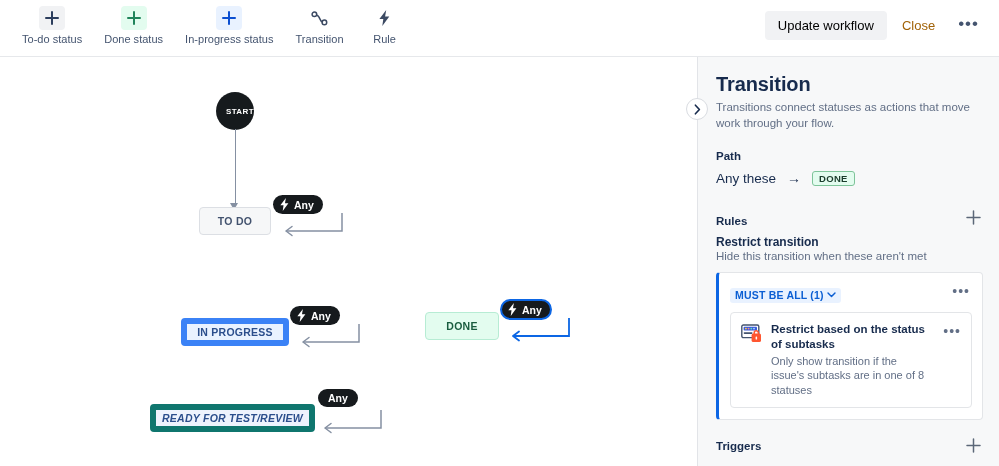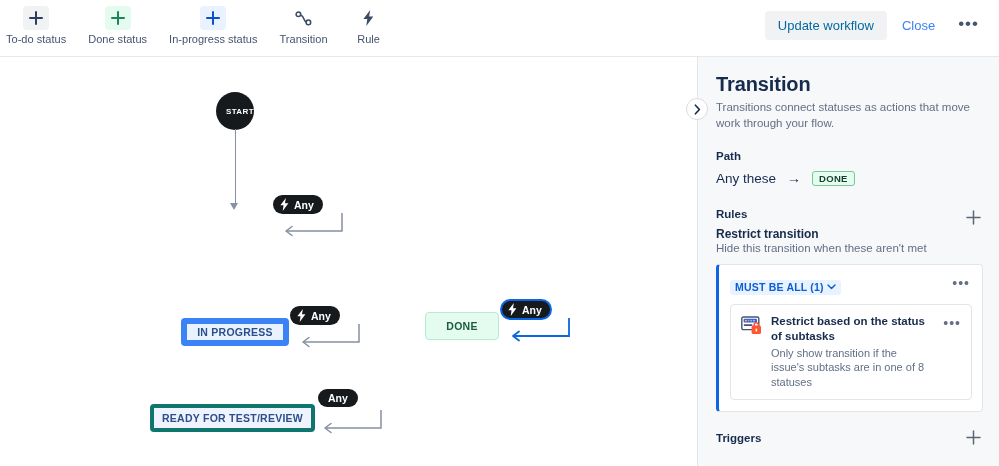--- a/index.html
+++ b/index.html
@@ -14,21 +14,21 @@
 
   #app { position: relative; width: 999px; height: 466px; background:#fff; }
 
   
   .toolbar {
     position: absolute; top: 0; left: 0; width: 999px; height: 57px;
     background: #ffffff;
     border-bottom: 1px solid #e6e8eb;
     display: flex; align-items: flex-start;
   }
-  .tool-group { display: flex; align-items: flex-start; padding-left: 0; padding-top: 4px; gap: 10px; }
+  .tool-group { display: flex; align-items: flex-start; padding-left: 16px; padding-top: 4px; gap: 10px; }
   .tool-item {
     display: flex; flex-direction: column; align-items: center;
     padding: 2px 6px 0 6px; cursor: pointer; min-width: 50px;
   }
   .tool-icon-box {
     width: 26px; height: 24px; border-radius: 4px;
     display: flex; align-items: center; justify-content: center;
     margin-bottom: 3px;
   }
   .tool-icon-box.gray  { background: #f1f2f4; }
@@ -46,27 +46,27 @@
   .c-green { color: #1f845a; }
   .tool-label {
     font-size: 11px; color: #44546f; white-space: nowrap; letter-spacing: 0.02px;
   }
 
   .toolbar-right {
     position: absolute; right: 12px; top: 9px;
     display: flex; align-items: center; gap: 4px;
   }
   .btn-update {
-    background: #f1f2f4; color: #0369a1;
+    background: #f1f2f4; color: #000000;
     border: none; border-radius: 4px;
     font-size: 13px; font-family: inherit;
     padding: 7px 13px; cursor: default;
   }
   .btn-close {
-    background: transparent; border: none; color: #3b82f6;
+    background: transparent; border: none; color: #a16207;
     font-size: 13px; font-family: inherit; padding: 7px 11px;
     cursor: pointer; border-radius: 4px; text-align: right;
   }
   .btn-more {
     background: transparent; border: none; color: #44546f;
     font-size: 17px; line-height: 1; letter-spacing: 1px;
     padding: 6px 8px 9px 8px; cursor: pointer; border-radius: 4px;
   }
 
   
@@ -91,21 +91,21 @@
 
   .status-box {
     height: 28px; border-radius: 4px;
     display: flex; align-items: center; justify-content: center;
     font-size: 10.5px; font-weight: 700; letter-spacing: .25px;
     padding: 0 12px; white-space: nowrap;
   }
   .status-todo   { background:#f6f7f8; border:1px solid #dcdfe4; color:#42526e; }
   .status-prog   { background:#e9f2ff; border:6px solid #3b82f6; color:#2b4e8c; }
   .status-done   { background:#e3fcef; border:1px solid #b7ecd4; color:#1a5c3f; }
-  .status-ready  { background:#eef3fd; border:4px solid #0f766e; color:#2b4e8c; }
+  .status-ready  { background:#eef3fd; border:6px solid #0f766e; color:#2b4e8c;font-style:italic; }
 
   
   .conn-line {
     position: absolute; width: 1.5px; background: #8590a2;
   }
   .arrow-down {
     position: absolute; width: 0; height: 0;
     border-left: 4.5px solid transparent;
     border-right: 4.5px solid transparent;
     border-top: 7px solid #8590a2;
@@ -158,21 +158,22 @@
   }
   .path-from { font-size: 13.5px; color: #172b4d; }
   .arrow-right-glyph { color: #172b4d; font-size: 14px; line-height: 1; }
   .done-chip {
     background: #e3fcef; border: 1px solid #7ec49a;
     border-radius: 3px; padding: 1px 6px;
     font-size: 9.5px; font-weight: 700; color: #1a3c2c; letter-spacing: .3px;
   }
 
   .row-head {
-    display: flex; align-items: flex-start; justify-content: space-between;
+    display: flex; align-items: flex-end; justify-content: space-between;
+    margin-bottom: 8px;
   }
   .icon-btn-plus {
     background: transparent; border: none; cursor: pointer;
     color: #44546f; padding: 2px 2px; display:flex; align-items:center;
   }
 
   .rule-name { font-size: 12px; font-weight: 700; color: #172b4d; margin: 0 0 1px 0; }
   .rule-desc { font-size: 11.5px; color: #626f86; margin: 0 0 10px 0; }
 
   .cond-card {
@@ -276,20 +277,23 @@
 
   <div class="canvas">
 
     <div class="node start-node" style="left:216px; top:35px;">
       <span>START</span>
     </div>
 
     <div class="conn-line" style="left:234.5px; top:72px; height:76px;"></div>
     <div class="arrow-down" style="left:230px; top:146px;"></div>
 
+    <div class="node status-box status-todo" style="left:199px; top:150px; width:72px;">
+      <span>TO DO</span>
+    </div>
 
     <svg class="loop" style="left:272px; top:152px;" width="80" height="34" viewBox="0 0 80 34">
       <path d="M70 4 V22 H14" stroke="#8590a2" stroke-width="1.5" fill="none"></path>
       <path d="M14 22 L20 17.5 M14 22 L20 26.5" stroke="#8590a2" stroke-width="1.5" fill="none" stroke-linecap="round"></path>
     </svg>
     <div class="any-badge" style="left:273px; top:138px;">
       <svg class="bolt" viewBox="0 0 13 16">
           <path d="M8.2 0 L1.4 8.9 H5.3 L4.3 16 L11.3 6.6 H7.1 Z" fill="#ffffff"></path>
         </svg>
       <span>Any</span>

